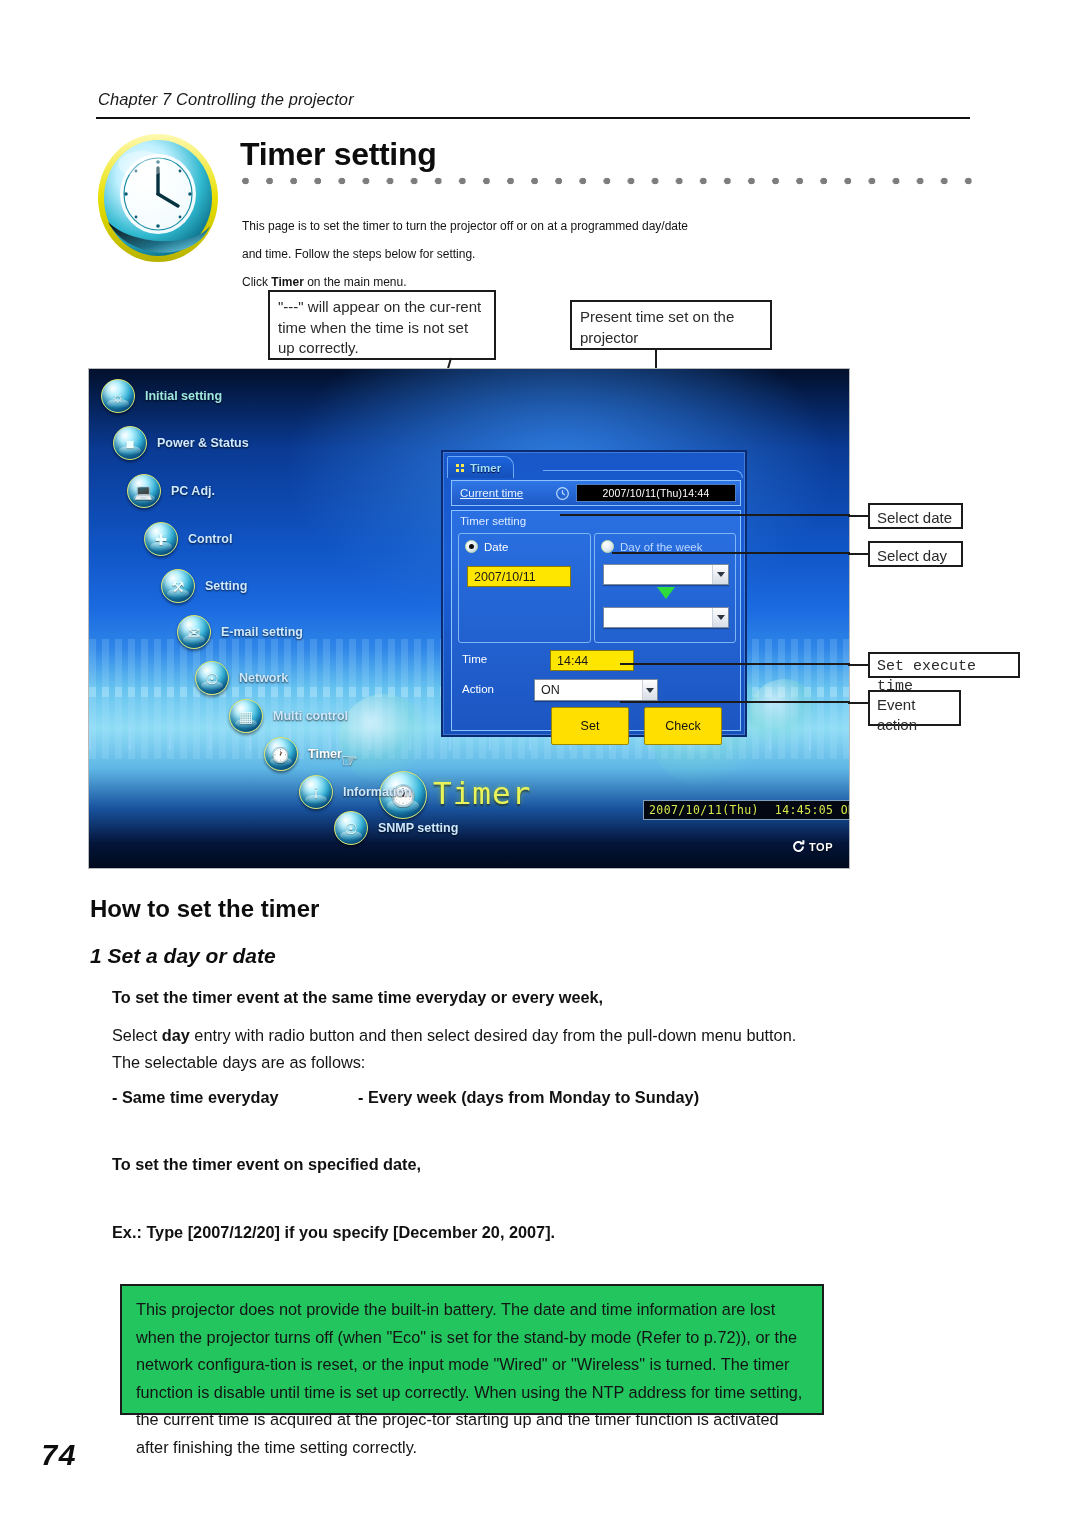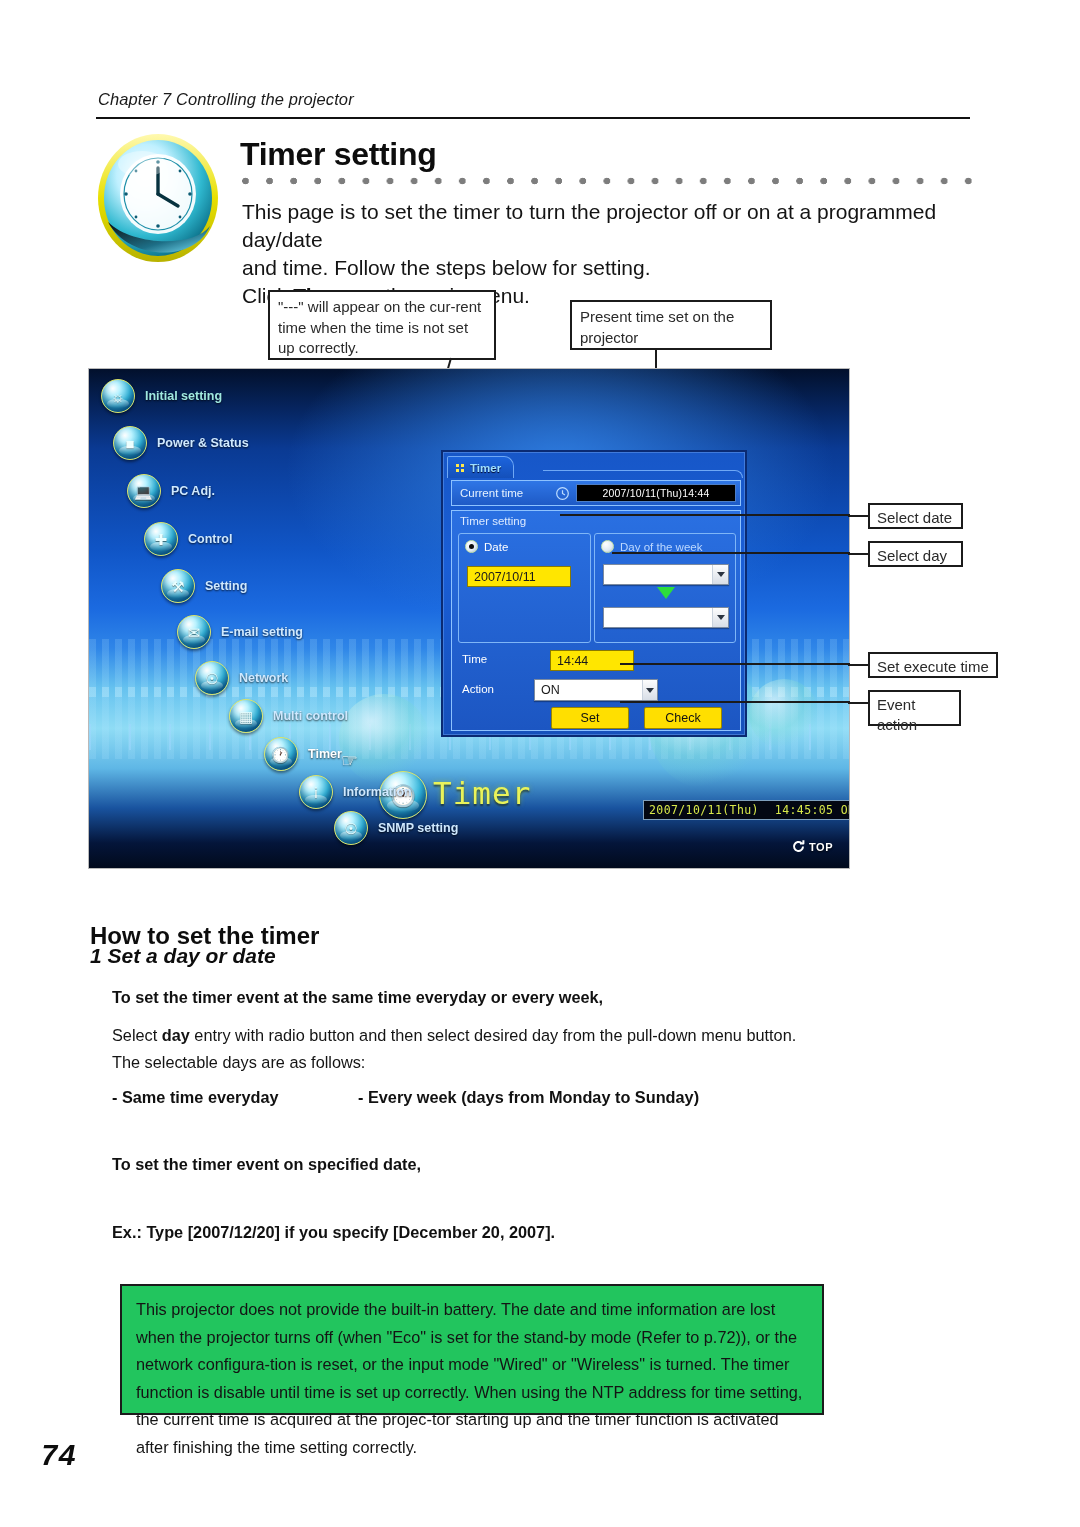--- a/index.html
+++ b/index.html
@@ -37,22 +37,22 @@
     color: #0d0d0d;
   }
   .dot-rule {
     position: absolute; left: 242px; top: 175px; width: 745px; height: 14px;
     background-image: radial-gradient(circle at 3.5px 6px, #7d7d7d 3.1px, rgba(0,0,0,0) 3.6px);
     background-size: 24.1px 14px; background-repeat: repeat-x;
   }
 
   
   .intro {
-    position: absolute; left: 242px; top: 198px; width: 748px;
-    font-size: 21px; line-height: 28px; color: #141414;
+    position: absolute; left: 242px; top: 212px; width: 748px;
+    font-size: 12px; line-height: 28px; color: #141414;
   }
   .intro b { font-weight: bold; }
 
   
   .callout {
     position: absolute;
     border: 2.2px solid #1b1b1b;
     background: #fff;
     font-size: 15px; line-height: 20.5px; color: #2a2a2a;
     padding: 5px 7px 6px 8px;
@@ -167,21 +167,21 @@
   .dlg-tab-tail {
     position:absolute; left:96px; top:14px; width:200px; height:8px;
     border-top:1px solid #6fa8f5; border-right:1px solid #6fa8f5; border-radius:0 8px 0 0;
   }
 
   .row-current {
     position:absolute; left:8px; top:28px; width:290px; height:26px;
     border:1.6px solid #8dc2ff; background: linear-gradient(180deg,#2f76e6,#1e5ac6);
     display:flex; align-items:center; padding:0 4px;
   }
-  .lbl-current { font-size:11.5px; color:#e6f2ff; margin-left:4px; flex:1; }
+  .lbl-current { font-size:11.5px; color:#e6f2ff; margin-left:4px; flex:1;text-decoration:underline; }
   .mini-clock { width:15px; height:15px; margin-right:6px; }
   .cur-value {
     width:160px; height:18px; background:#000; color:#fff;
     font-size:10.5px; display:flex; align-items:center; justify-content:center;
     border:1px solid #4c7ec8; letter-spacing:.2px;
   }
 
   .panel-setting {
     position:absolute; left:8px; top:58px; width:290px; height:221px;
     border:1.6px solid #8dc2ff; background: linear-gradient(180deg,#2a70e2,#1c56c2);
@@ -240,42 +240,42 @@
   #time-field { left:98px; top:139px; width:84px; height:21px; }
   .lbl-action{ position:absolute; left:10px; top:172px; font-size:11.5px; color:#ffffff; }
   #action-sel {
     left:82px; top:168px; width:124px; height:22px;
     justify-content:space-between; padding-left:6px;
   }
   #action-sel .val { font-size:12.5px; color:#1a1a1a; }
   #action-sel .sel-arrow { width:15px; }
 
   .yellow-btn {
-    position:absolute; height:22px; background:#ffdf00;
+    position:absolute; height:38px; background:#ffdf00;
     border:1.4px solid #9a8600; border-radius:2px;
     display:flex; align-items:center; justify-content:center;
     font-size:12.5px; color:#121212;
   }
   #btn-set   { left:99px; top:196px; width:78px; }
   #btn-check { left:192px; top:196px; width:78px; }
 
   
   .rbox {
     position:absolute; border:2.2px solid #1b1b1b; background:#fff;
     font-size:15px; line-height:20px; color:#2a2a2a; padding:3px 7px 4px 7px;
   }
   #r-select-date { left:868px; top:503px; width:95px; height:26px; }
   #r-select-day  { left:868px; top:541px; width:95px; height:26px; }
-  #r-set-exec    { left:868px; top:652px; width:130px; height:26px; }
+  #r-set-exec    { left:868px; top:652px; width:152px; height:26px;font-family:Liberation Mono, monospace; }
   #r-event       { left:868px; top:690px; width:93px; height:36px; }
 
   
   .h2 {
     position:absolute; left:90px; top:895px;
-    font-size:24px; font-weight:bold; color:#0d0d0d;margin-top:27px;
+    font-size:24px; font-weight:bold; color:#0d0d0d;
   }
   .h3 {
     position:absolute; left:90px; top:944px;
     font-size:21px; font-weight:bold; font-style:italic; color:#0d0d0d;
   }
   .h3 .num { font-style:italic; }
   .bq {
     position:absolute; font-size:16.3px; font-weight:bold; color:#111;
   }
   .bodytext {

